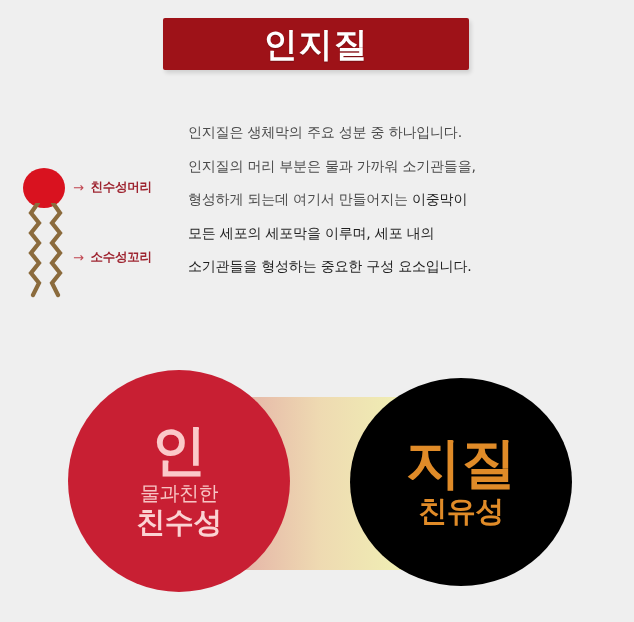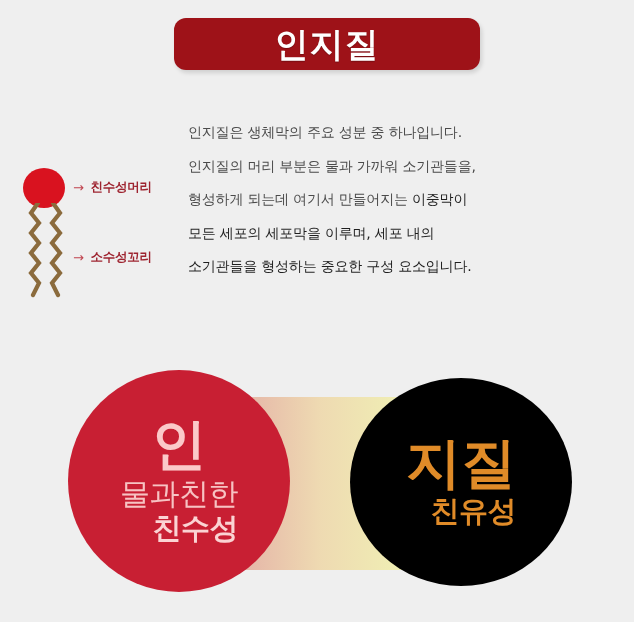--- a/index.html
+++ b/index.html
@@ -18,26 +18,26 @@
   #page {
     position: relative;
     width: 634px;
     height: 622px;
     background: #efefef;
   }
 
   
   .title-banner {
     position: absolute;
-    left: 174px;
+    left: 163px;
     top: 18px;
     width: 306px;
     height: 52px;
     background: #9e1218;
-    border-radius: 12px;
+    border-radius: 2px;
     box-shadow: 2px 3px 4px rgba(0,0,0,0.13);
     display: flex;
     align-items: center;
     justify-content: center;
   }
   .title-text {
     color: #ffffff;
     font-size: 34px;
     font-weight: bold;
     letter-spacing: 1px;
@@ -146,31 +146,30 @@
   }
 
   .big-word {
     font-size: 55px;
     font-weight: bold;
     line-height: 1;
     letter-spacing: 0px;
     margin-bottom: 4px;
   }
   .sub-light {
-    font-size: 30px;
+    font-size: 20px;
     font-weight: normal;
     line-height: 1.18;
     letter-spacing: -0.5px;
   }
   .sub-bold {
     font-size: 29px;
     font-weight: bold;
     line-height: 1.15;
     letter-spacing: -0.5px;
-    text-align: right;
   }
 
   .circle-red .big-word { color: #fbc9c9; }
   .circle-red .sub-light { color: #f7c3c3; }
   .circle-red .sub-bold { color: #fbd3d3; }
 
   .circle-yellow .big-word { color: #e08b28; }
   .circle-yellow .sub-light { color: #e6c06a; }
   .circle-yellow .sub-bold { color: #e08b28; }
 

